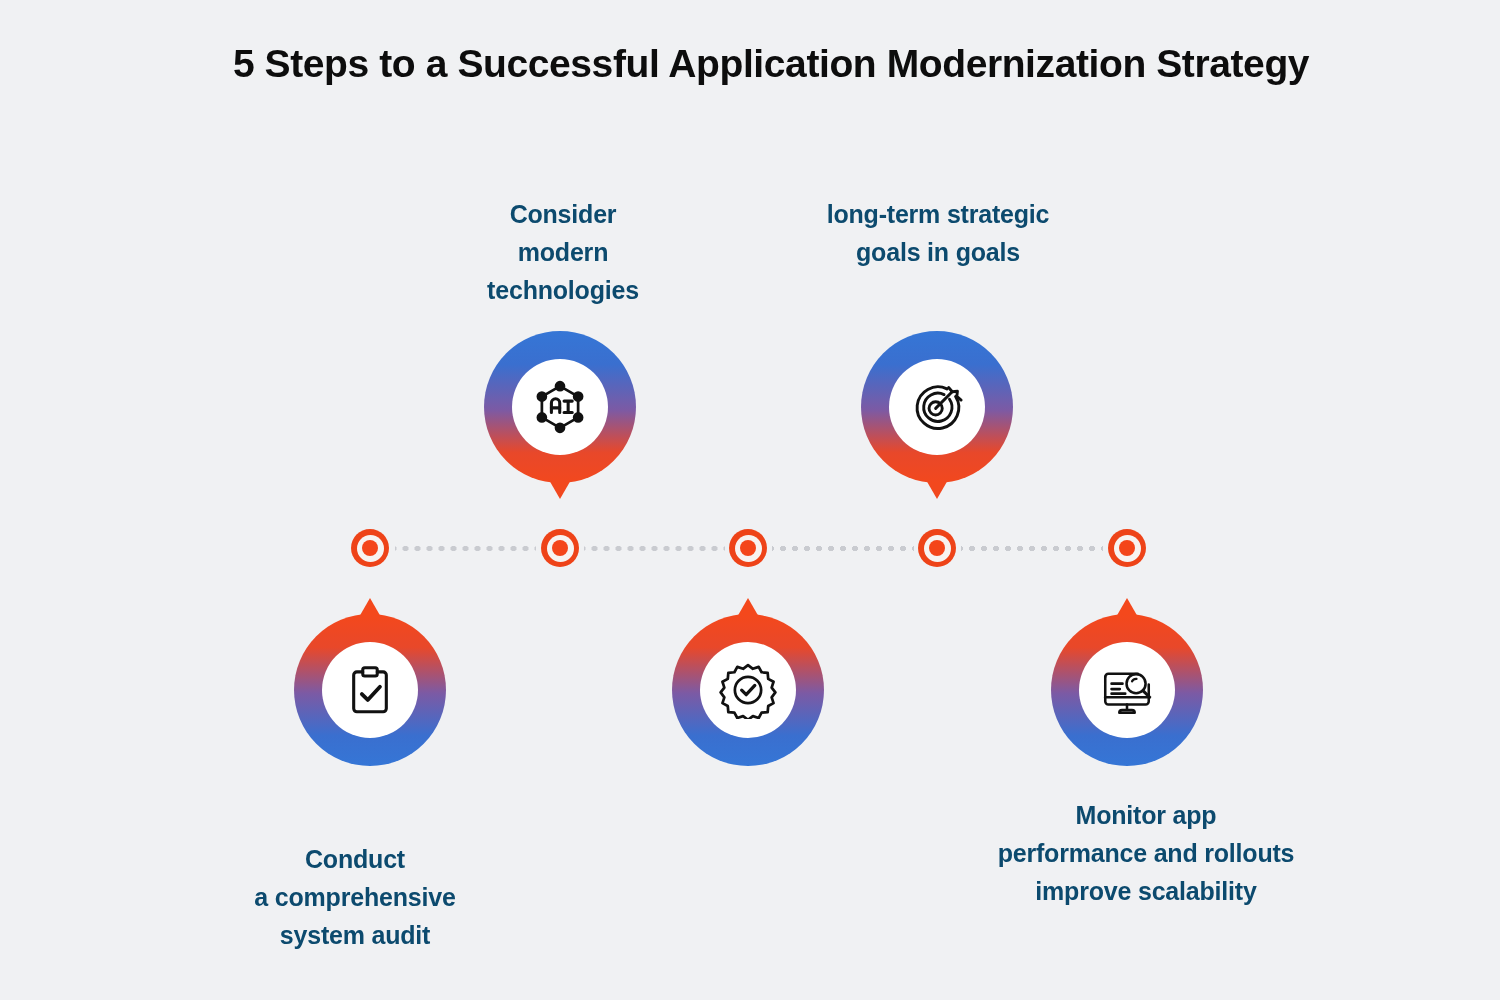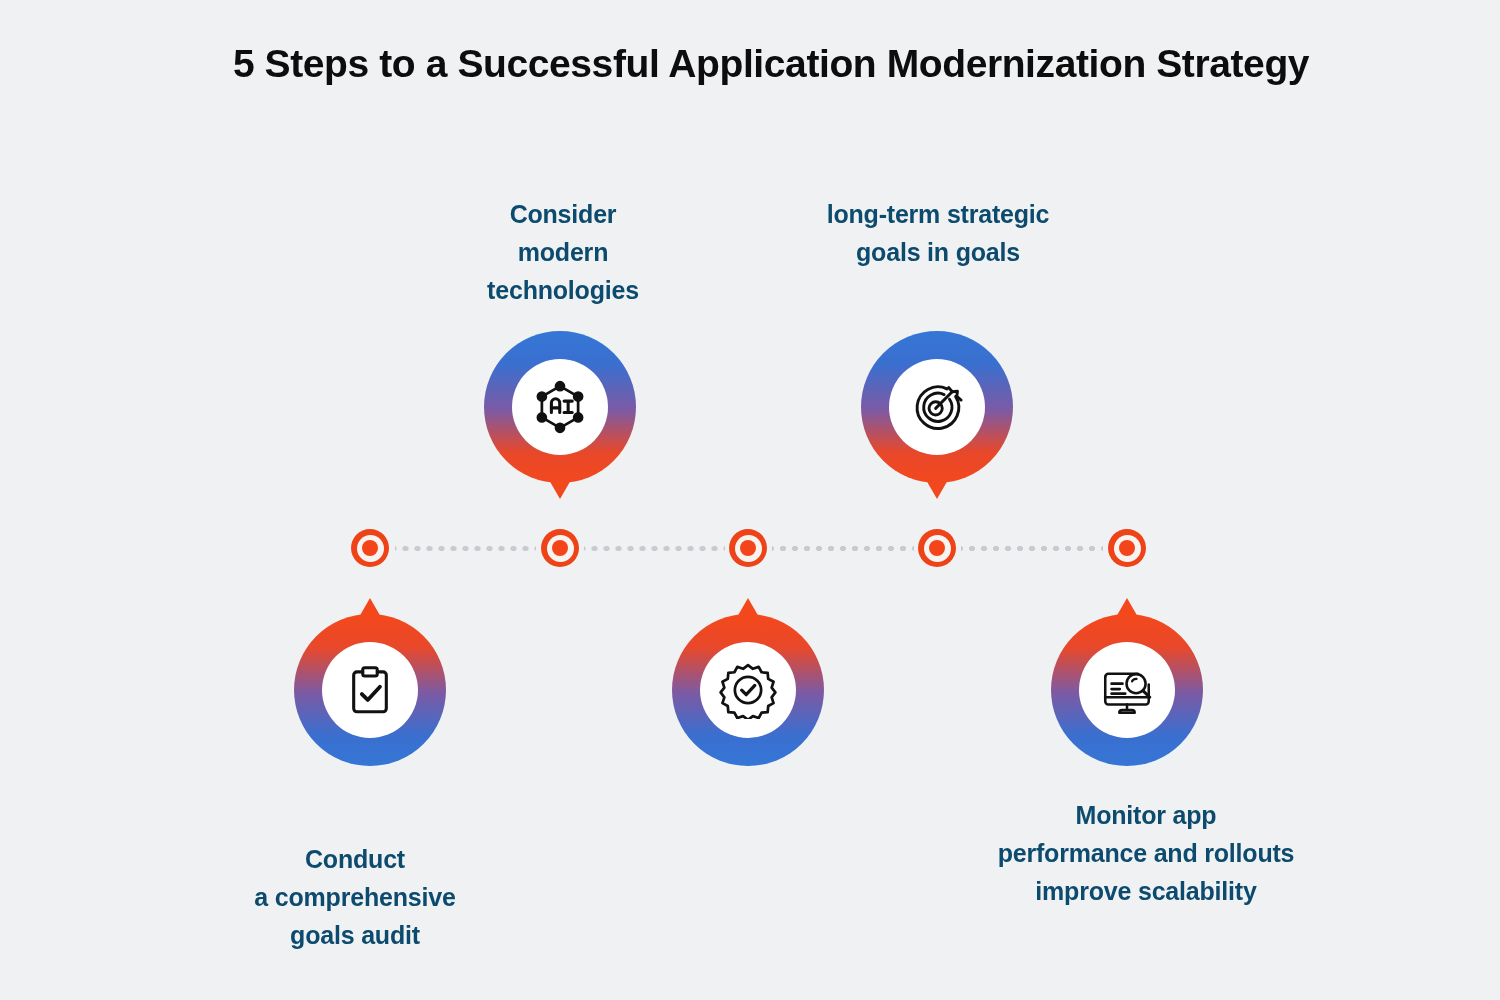--- a/index.html
+++ b/index.html
@@ -231,21 +231,21 @@
     <svg class="pin-icon" viewBox="0 0 64 64" fill="none" stroke="#111" stroke-width="3.4" stroke-linecap="round" stroke-linejoin="round">
       <path d="M24 12 H17.5 A3.5 3.5 0 0 0 14 15.5 V52.5 A3.5 3.5 0 0 0 17.5 56 H46.5 A3.5 3.5 0 0 0 50 52.5 V15.5 A3.5 3.5 0 0 0 46.5 12 H40"></path>
       <rect x="24" y="7.5" width="16" height="9" rx="2.2"></rect>
       <path d="M23 36.5 L29.5 43 L43 28.5" stroke-width="4.2"></path>
     </svg>
   </div>
 </div>
 <div class="caption" style="left:195px; top:796px; width:320px;margin-top:44px;">
   <span class="cline">Conduct</span>
   <span class="cline">a comprehensive</span>
-  <span class="cline">goals audit</span>
+  <span class="cline">system audit</span>
 </div>
 
 <div class="pin up" style="left:672px; top:614px;">
   <div class="pin-tip"></div>
   <div class="pin-ring"></div>
   <div class="pin-hole">
     <svg class="pin-icon" viewBox="0 0 64 64" fill="none" stroke="#111" stroke-width="3" stroke-linecap="round" stroke-linejoin="round">
       <path d="M32 4.5 l5.4 4.1 6.4 -2.1 3.2 5.9 6.7 0.6 0.6 6.7 5.9 3.2 -2.1 6.4 4.1 5.4 -4.1 5.4 2.1 6.4 -5.9 3.2 -0.6 6.7 -6.7 0.6 -3.2 5.9 -6.4 -2.1 -5.4 4.1 -5.4 -4.1 -6.4 2.1 -3.2 -5.9 -6.7 -0.6 -0.6 -6.7 -5.9 -3.2 2.1 -6.4 -4.1 -5.4 4.1 -5.4 -2.1 -6.4 5.9 -3.2 0.6 -6.7 6.7 -0.6 3.2 -5.9 6.4 2.1 z"></path>
       <circle cx="32" cy="32" r="14.5"></circle>
       <path d="M25 32.2 L30 37.2 L39.5 27" stroke-width="3.6"></path>

